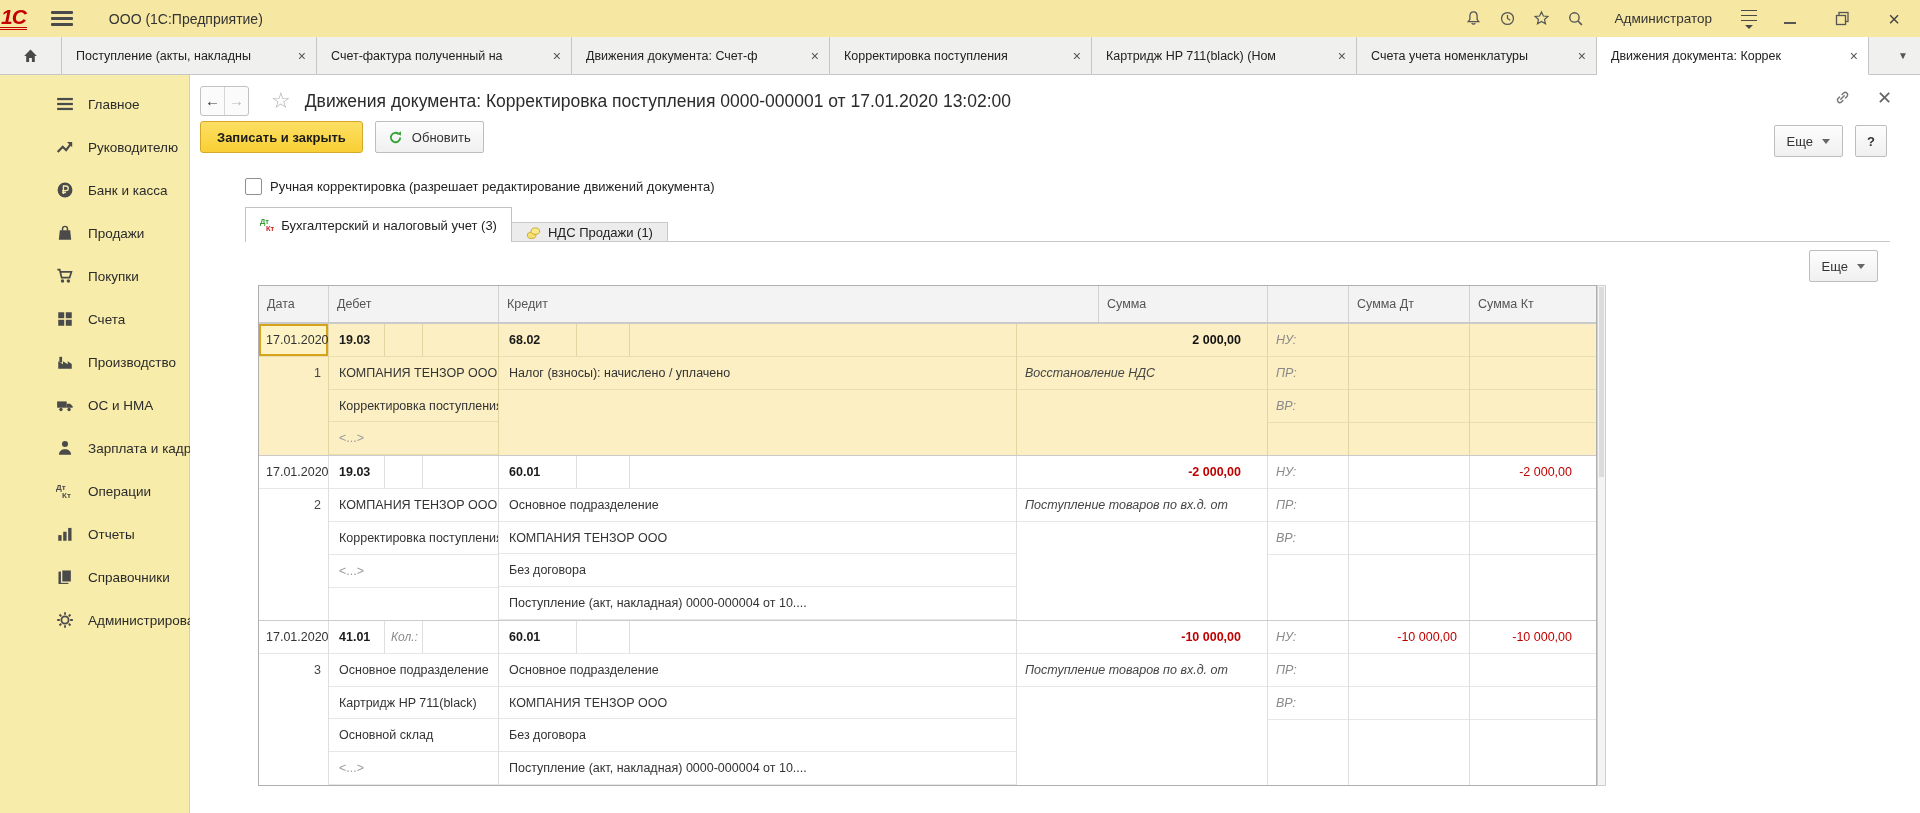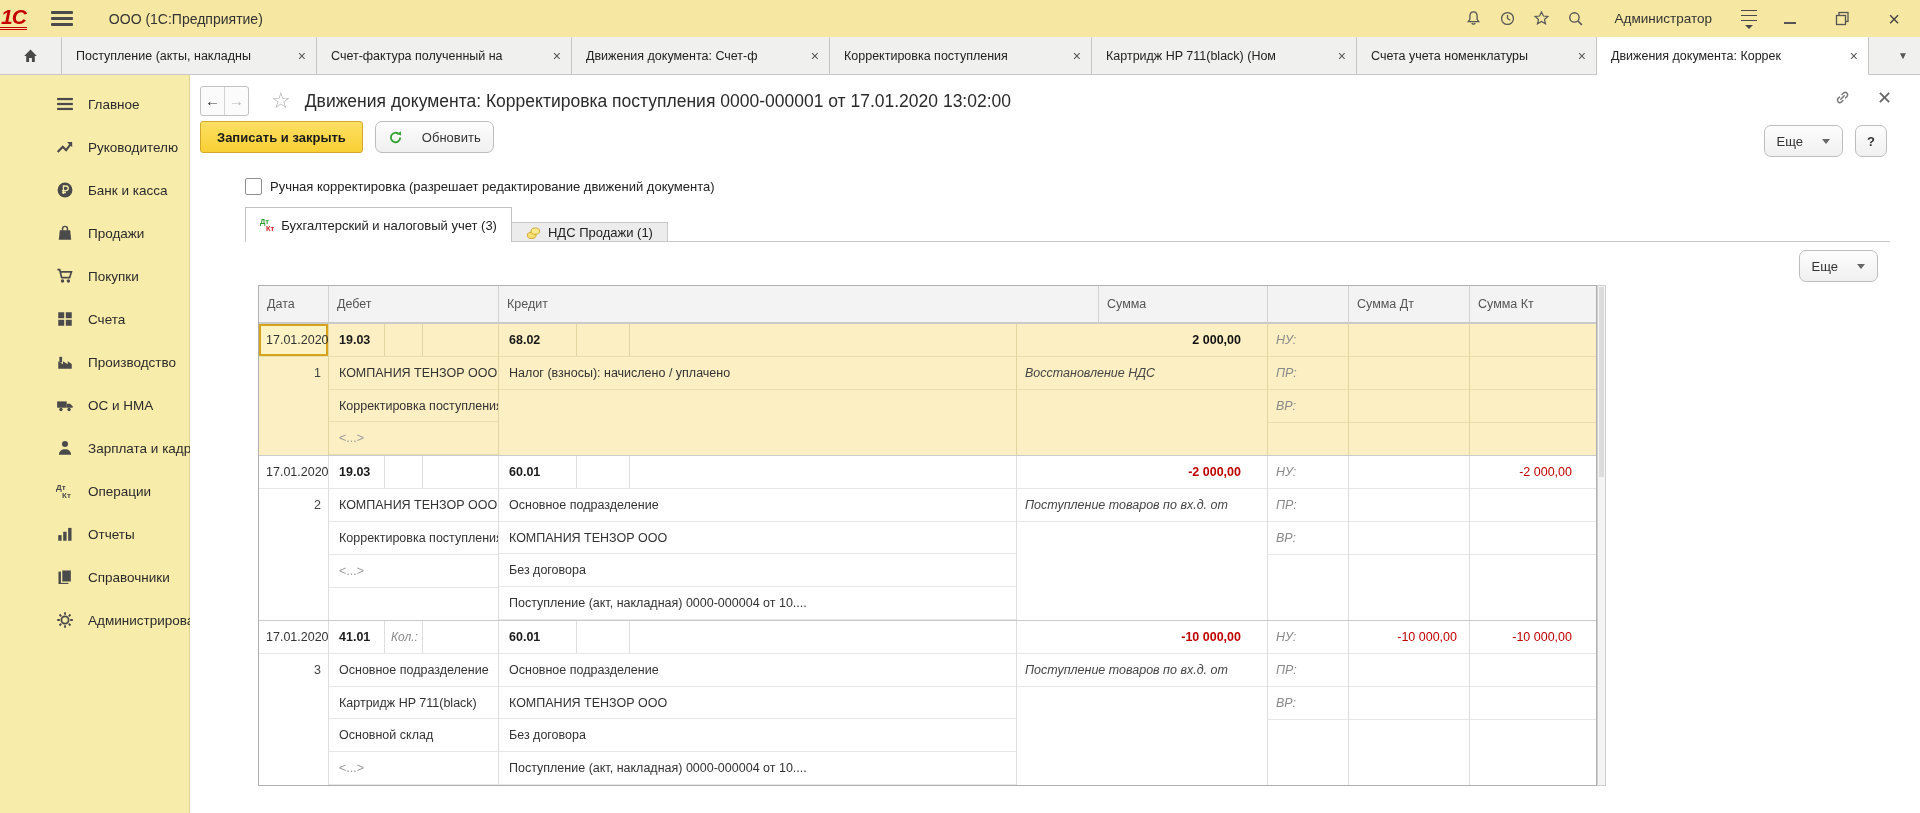--- a/index.html
+++ b/index.html
@@ -45,22 +45,22 @@
   .nav-back{color:#333;border-right:1px solid #d5d5d5}
   .nav-fwd{color:#b8b8b8}
   .fav-star{font-size:22px;color:#b0b0b0;margin:0 14px 0 22px;cursor:pointer}
   .form-title{font-size:17.5px;color:#2b2b2b;white-space:nowrap}
   .nav-icons{position:absolute;top:14px;right:28px;display:flex;align-items:center;gap:26px}
   .nav-icons .ni{cursor:pointer}
   .form-close{font-size:18px;color:#666;line-height:16px}
   .cmd-row{position:absolute;left:10px;top:50px;height:28px;display:flex;align-items:flex-end}
   .btn-primary{height:32px;padding:0 16px;background:linear-gradient(#fddf63,#f9cf35);border:1px solid #d3a92b;border-radius:3px;
                font-weight:bold;font-size:13px;color:#1a1a1a;cursor:pointer;font-family:inherit}
-  .btn{height:32px;padding:0 12px;background:linear-gradient(#fdfdfd,#f0f0f0);border:1px solid #bdbdbd;border-radius:7px;
-       font-size:13px;color:#333;cursor:pointer;display:inline-flex;align-items:center;gap:19px;font-family:inherit}
+  .btn{height:32px;padding:0 12px;background:linear-gradient(#fdfdfd,#f0f0f0);border:1px solid #bdbdbd;border-radius:2px;
+       font-size:13px;color:#333;cursor:pointer;display:inline-flex;align-items:center;gap:9px;font-family:inherit}
   .btn .caret{width:0;height:0;border-left:4px solid transparent;border-right:4px solid transparent;border-top:5px solid #666}
   .cmd-right{position:absolute;top:50px;right:33px;display:flex;gap:12px}
   .btn-help{width:32px;justify-content:center;font-weight:bold}
   .chk-row{position:absolute;left:55px;top:103px;display:flex;align-items:center;gap:8px}
   .chk{width:15px;height:15px;border:1px solid #909090;border-radius:2px;background:#fff;cursor:pointer}
   .chk-lb{font-size:13px;color:#222}
   
   .doc-tabs{position:absolute;left:55px;top:132px;height:35px;display:flex;align-items:flex-end}
   .dtab{display:flex;align-items:center;gap:7px;padding:0 14px;font-size:13px;color:#222;cursor:pointer;box-sizing:border-box}
   .dtab.active{height:35px;background:#fff;border:1px solid #c3c3c3;border-bottom:none;position:relative;z-index:2}

